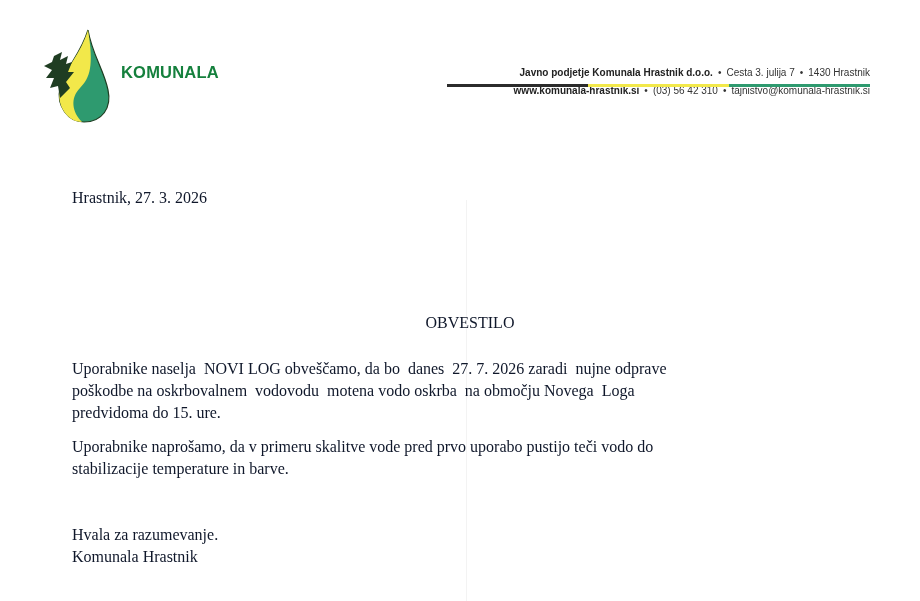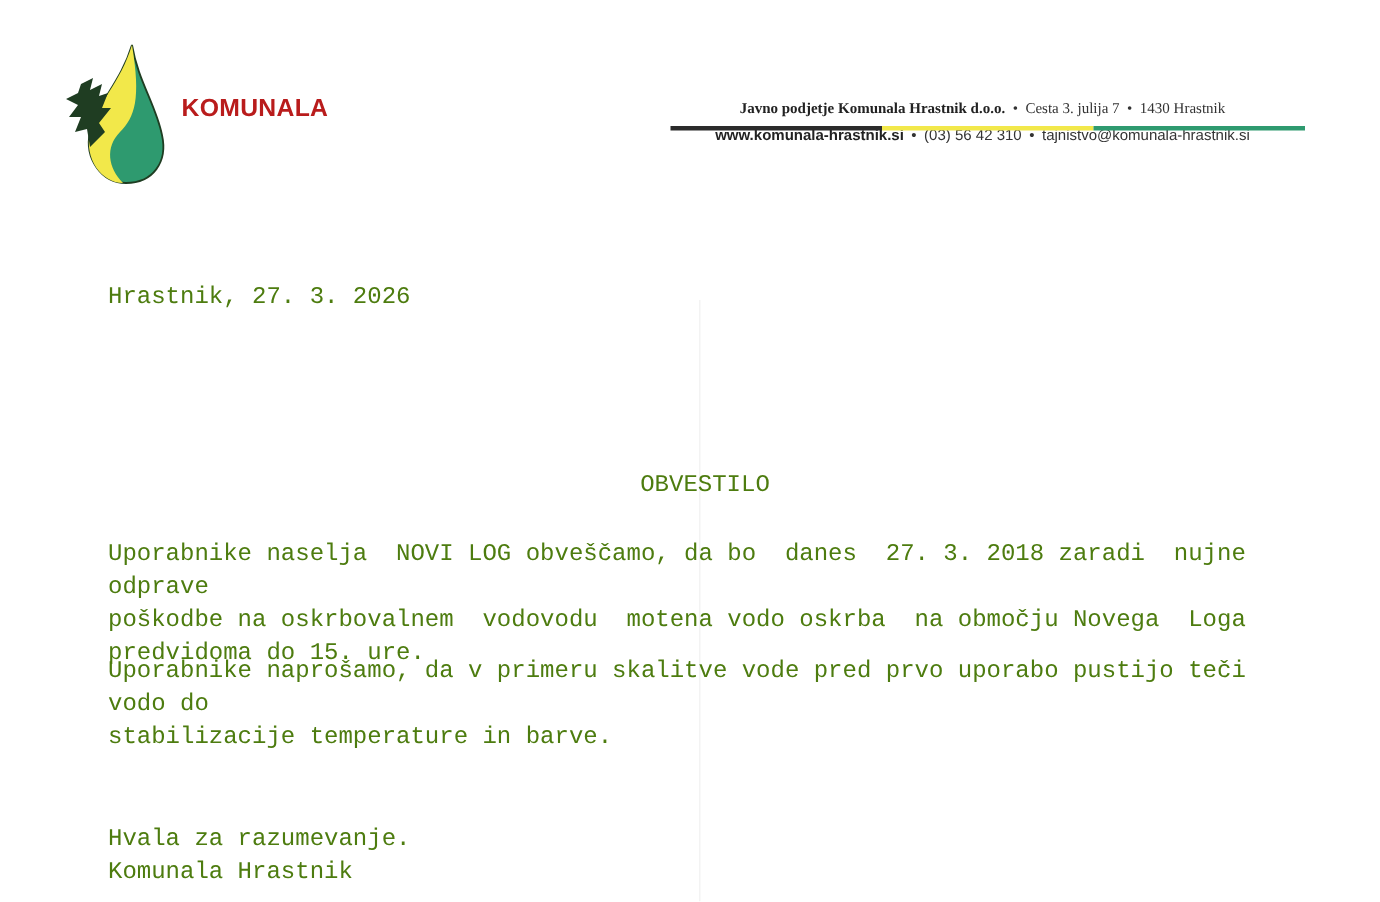--- a/index.html
+++ b/index.html
@@ -2,35 +2,35 @@
 <html><head>
 <meta charset="utf-8">
 <style>
   html, body { margin: 0; padding: 0; }
   body {
     width: 920px; height: 601px; background: #ffffff; position: relative; overflow: hidden;
     font-family: "Liberation Sans", "DejaVu Sans", sans-serif; color: #222;
   }
   .fold { position: absolute; left: 466px; top: 200px; width: 1px; height: 401px; background: #f3f3f3; }
   .logo { position: absolute; left: 36px; top: 26px; width: 80px; height: 100px; }
-  .brand { position: absolute; left: 121px; top: 63px; font-weight: bold; font-size: 16.5px; line-height: 19px; color: #b91c1c; letter-spacing: 0.2px; }
+  .brand { position: absolute; left: 121px; top: 63px; font-weight: bold; font-size: 16.5px; line-height: 19px; color: #15803d; letter-spacing: 0.2px; }
   .hdr { position: absolute; right: 50px; top: 67px; width: 430px; font-size: 10px; color: #333; }
-  .hdr .row1 { text-align: center; white-space: nowrap; font-family: Liberation Serif, serif; }
-  .hdr .row2 { text-align: center; white-space: nowrap; margin-top: 7px; }
+  .hdr .row1 { text-align: right; white-space: nowrap; }
+  .hdr .row2 { text-align: right; white-space: nowrap; margin-top: 7px; }
   .hdr b { font-weight: bold; color: #222; }
   .hdr .dot { margin: 0 5px; }
   .bar { position: absolute; left: 447px; top: 84px; width: 423px; height: 3px; display: flex; }
   .bar span { flex: 1; height: 3px; }
-  .body-text { font-family: Liberation Mono, monospace; font-size: 16px; color: #4d7c0f; }
+  .body-text { font-family: Liberation Serif, serif; font-size: 16px; color: #0f172a; }
   .place-date { position: absolute; left: 72px; top: 189px; }
   .title { position: absolute; left: 0; width: 940px; text-align: center; top: 314px; }
   .para { position: absolute; left: 72px; width: 760px; line-height: 22px; white-space: pre-wrap; }
   .p1 { top: 358px; }
   .p2 { top: 436px; }
-  .p3 { top: 548px; }
+  .p3 { top: 524px; }
 </style>
 </head>
 <body>
 
 <div class="fold"></div>
 
 <div class="logo">
   <svg width="80" height="100" viewBox="0 0 80 100">
     <path d="M52 4 C44 30 30 40 24 62 C20 80 32 96 48 96 C66 96 76 82 72 64 C68 44 56 28 52 4 Z" fill="#2e9a6f" stroke="#1f3d22" stroke-width="1.2"></path>
     <path d="M52 4 C44 30 30 40 24 62 C20 80 32 96 46 96 C36 86 34 72 44 62 C54 52 58 40 52 4 Z" fill="#f2e84a"></path>
@@ -52,19 +52,19 @@
 </div>
 
 <div class="bar">
   <span style="background:#2b2b2b"></span>
   <span style="background:#f2e84a"></span>
   <span style="background:#2e9a6f"></span>
 </div>
 
 <div class="body-text place-date">Hrastnik, 27. 3. 2026</div>
 <div class="body-text title">OBVESTILO</div>
-<div class="body-text para p1">Uporabnike naselja  NOVI LOG obveščamo, da bo  danes  27. 3. 2018 zaradi  nujne odprave
+<div class="body-text para p1">Uporabnike naselja  NOVI LOG obveščamo, da bo  danes  27. 7. 2026 zaradi  nujne odprave
 poškodbe na oskrbovalnem  vodovodu  motena vodo oskrba  na območju Novega  Loga
 predvidoma do 15. ure.</div>
 <div class="body-text para p2">Uporabnike naprošamo, da v primeru skalitve vode pred prvo uporabo pustijo teči vodo do
 stabilizacije temperature in barve.</div>
 <div class="body-text para p3">Hvala za razumevanje.
 Komunala Hrastnik</div>
 
 </body></html>

